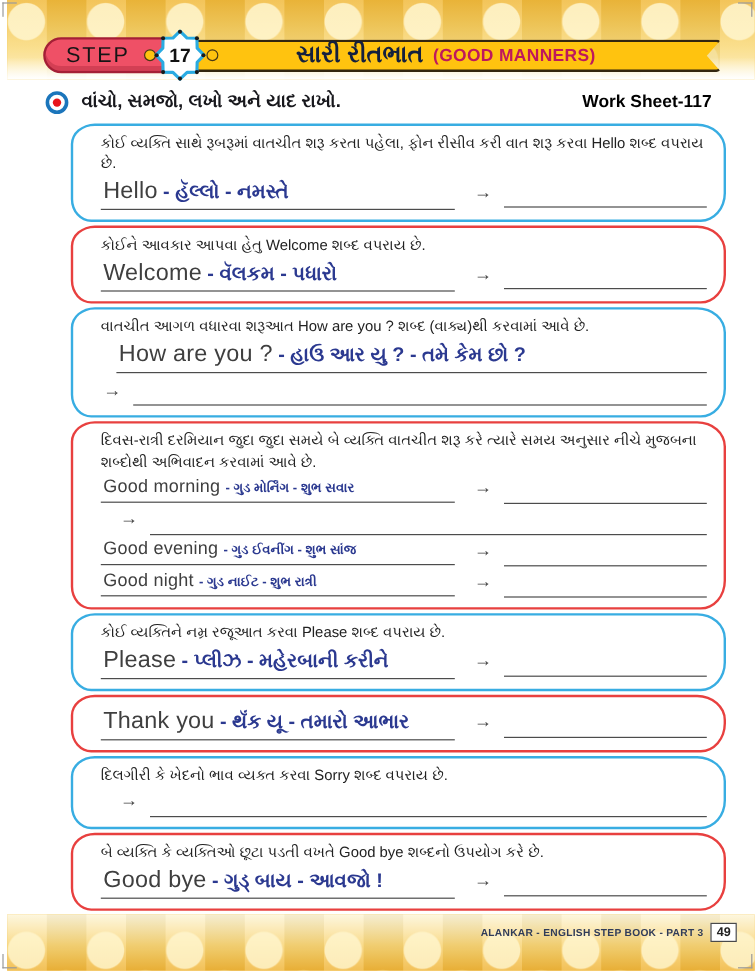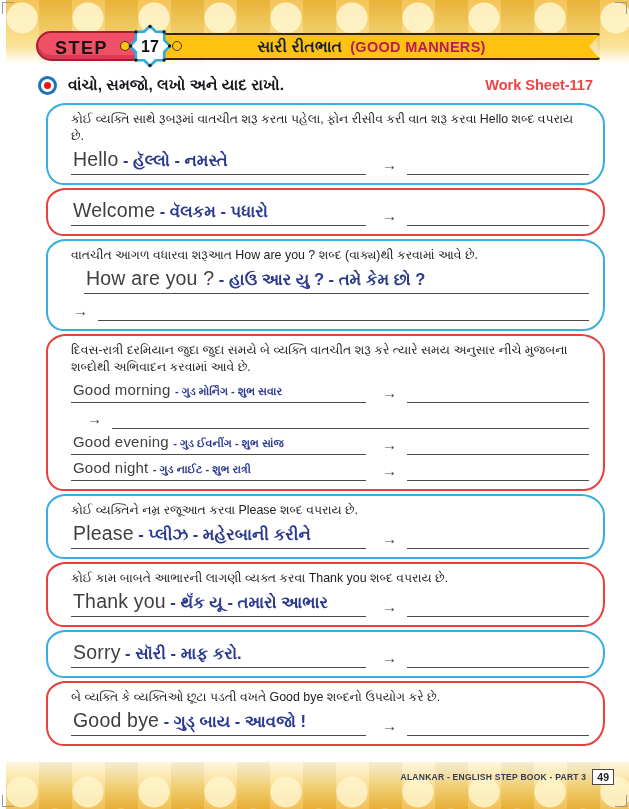--- a/index.html
+++ b/index.html
@@ -38,55 +38,55 @@
   .crop-br{bottom:2px;right:2px;border-bottom:1px solid #9a9a9a;border-right:1px solid #9a9a9a;}
 
   
   .header{position:absolute;top:31px;left:36px;right:28px;height:30px;z-index:5;}
   .ribbon{
     position:absolute;left:120px;right:0;top:2px;bottom:1px;
     background:#ffc30f;border:2px solid #33260f;border-radius:4px;
     clip-path:polygon(0 0,100% 0,calc(100% - 12px) 50%,100% 100%,0 100%);
     display:flex;align-items:center;justify-content:center;gap:8px;padding-right:14px;
   }
-  .ribbon .t-guj{font-size:16px;font-weight:bold;color:#14203e;}
+  .ribbon .t-guj{font-size:20px;font-weight:bold;color:#14203e;}
   .ribbon .t-eng{font-size:14.5px;font-weight:bold;color:#be185d;letter-spacing:0.3px;}
   .pill{
     position:absolute;left:0;top:0;bottom:0;width:118px;
     background:#ef5066;border:2.5px solid #a41f36;border-radius:17px;
     box-shadow:inset 0 -4px 0 rgba(140,20,40,0.28);
-    display:flex;align-items:flex-end;padding-left:17px;box-sizing:border-box;
-    font-weight:bold;font-size:18px;color:#151515;letter-spacing:1.5px;
+    display:flex;align-items:center;padding-left:17px;box-sizing:border-box;
+    font-weight:normal;font-size:18px;color:#151515;letter-spacing:1.5px;
   }
   .badge{position:absolute;left:92px;top:-7px;width:44px;height:44px;z-index:7;}
   .badge text{font-family:"Liberation Sans","DejaVu Sans",sans-serif;}
   .hdot{position:absolute;width:8px;height:8px;border-radius:50%;
     background:#ffc30f;border:1.5px solid #4a3814;z-index:6;}
   .hdot-left{left:84px;top:10px;}
   .hdot-right{left:136px;top:10px;}
 
   
   .instruction{position:absolute;top:76px;left:38px;display:flex;align-items:flex-start;gap:11px;z-index:4;}
   .bullet{width:13px;height:13px;border-radius:50%;border:3px solid #1b75bb;background:#fff;
     display:flex;align-items:center;justify-content:center;}
   .bullet i{width:7px;height:7px;border-radius:50%;background:#e8141b;display:block;}
   .instr-text{font-size:15.5px;font-weight:bold;color:#17171c;}
-  .worksheet{position:absolute;top:77px;right:36px;font-size:14.5px;font-weight:bold;color:#ef4444;z-index:4;}
-
-  
-  #sections{position:absolute;top:103px;left:4px;right:0;z-index:3;}
+  .worksheet{position:absolute;top:77px;right:36px;font-size:14.5px;font-weight:bold;color:#000000;z-index:4;}
+
+  
+  #sections{position:absolute;top:103px;left:17px;right:0;z-index:3;}
   .box{
     background:#fff;border:2px solid;margin:0 24px 3px 42px;
     padding:6px 14px 8px 23px;
     border-radius:20px 24px 21px 17px / 17px 21px 24px 19px;
   }
   .box.blue{border-color:#38ade2;}
   .box.red{border-color:#e8403f;}
   .desc{margin:0 0 1px 0;font-size:12.4px;line-height:1.38;color:#222;max-width:530px;}
-  .entry{display:flex;align-items:flex-end;margin-top:3px;}
+  .entry{display:flex;align-items:center;margin-top:3px;}
   .wordline{border-bottom:1.6px solid #4c4c4c;padding:0 6px 3px 2px;width:295px;
     box-sizing:border-box;white-space:nowrap;overflow:hidden;}
   .entry.wide .wordline{width:auto;flex:1;margin-left:13px;}
   .eng{font-size:19.5px;color:#3f3f3f;letter-spacing:0.2px;}
   .guj{font-size:16.5px;font-weight:bold;color:#2b3990;}
   .entry.small .eng{font-size:15px;}
   .entry.small .guj{font-size:11px;}
   .arrow{margin:0 10px 3px 16px;color:#3f3f3f;font-size:15px;line-height:1;}
   .blank{flex:1;border-bottom:1.6px solid #4c4c4c;height:22px;}
   .entry.arrowrow{margin-top:4px;}
@@ -148,20 +148,21 @@
 <div id="sections">
     <div class="box blue">
       <p class="desc">કોઈ વ્યક્તિ સાથે રૂબરૂમાં વાતચીત શરૂ કરતા પહેલા, ફોન રીસીવ કરી વાત શરૂ કરવા Hello શબ્દ વપરાય છે.</p>
       <div class="entry">
         <span class="wordline"><span class="eng">Hello</span> <span class="guj">- હૅલ્લો - નમસ્તે</span></span>
         <span class="arrow">→</span>
         <span class="blank"></span>
       </div>
     </div>
     <div class="box red">
+      <p class="desc">કોઈને આવકાર આપવા હેતુ Welcome શબ્દ વપરાય છે.</p>
       <div class="entry">
         <span class="wordline"><span class="eng">Welcome</span> <span class="guj">- વૅલકમ - પધારો</span></span>
         <span class="arrow">→</span>
         <span class="blank"></span>
       </div>
     </div>
     <div class="box blue">
       <p class="desc">વાતચીત આગળ વધારવા શરૂઆત How are you ? શબ્દ (વાક્ય)થી કરવામાં આવે છે.</p>
       <div class="entry wide">
         <span class="wordline"><span class="eng">How are you ?</span> <span class="guj">- હાઉ આર યુ ? - તમે કેમ છો ?</span></span>
@@ -195,30 +196,29 @@
     </div>
     <div class="box blue">
       <p class="desc">કોઈ વ્યક્તિને નમ્ર રજૂઆત કરવા Please શબ્દ વપરાય છે.</p>
       <div class="entry">
         <span class="wordline"><span class="eng">Please</span> <span class="guj">- પ્લીઝ - મહેરબાની કરીને</span></span>
         <span class="arrow">→</span>
         <span class="blank"></span>
       </div>
     </div>
     <div class="box red">
-      <p class="desc">કોઈ કામ બાબતે આભારની લાગણી વ્યક્ત કરવા Thank you શબ્દ વપરાય છે.</p>
       <div class="entry">
         <span class="wordline"><span class="eng">Thank you</span> <span class="guj">- થૅંક યૂ - તમારો આભાર</span></span>
         <span class="arrow">→</span>
         <span class="blank"></span>
       </div>
     </div>
     <div class="box blue">
-      <div class="entry">
-        <span class="wordline"><span class="eng">Sorry</span> <span class="guj">- સૉરી - માફ કરો.</span></span>
+      <p class="desc">દિલગીરી કે ખેદનો ભાવ વ્યક્ત કરવા Sorry શબ્દ વપરાય છે.</p>
+      <div class="entry">
         <span class="arrow">→</span>
         <span class="blank"></span>
       </div>
     </div>
     <div class="box red">
       <p class="desc">બે વ્યક્તિ કે વ્યક્તિઓ છૂટા પડતી વખતે Good bye શબ્દનો ઉપયોગ કરે છે.</p>
       <div class="entry">
         <span class="wordline"><span class="eng">Good bye</span> <span class="guj">- ગુડ્ બાય - આવજો !</span></span>
         <span class="arrow">→</span>
         <span class="blank"></span>

